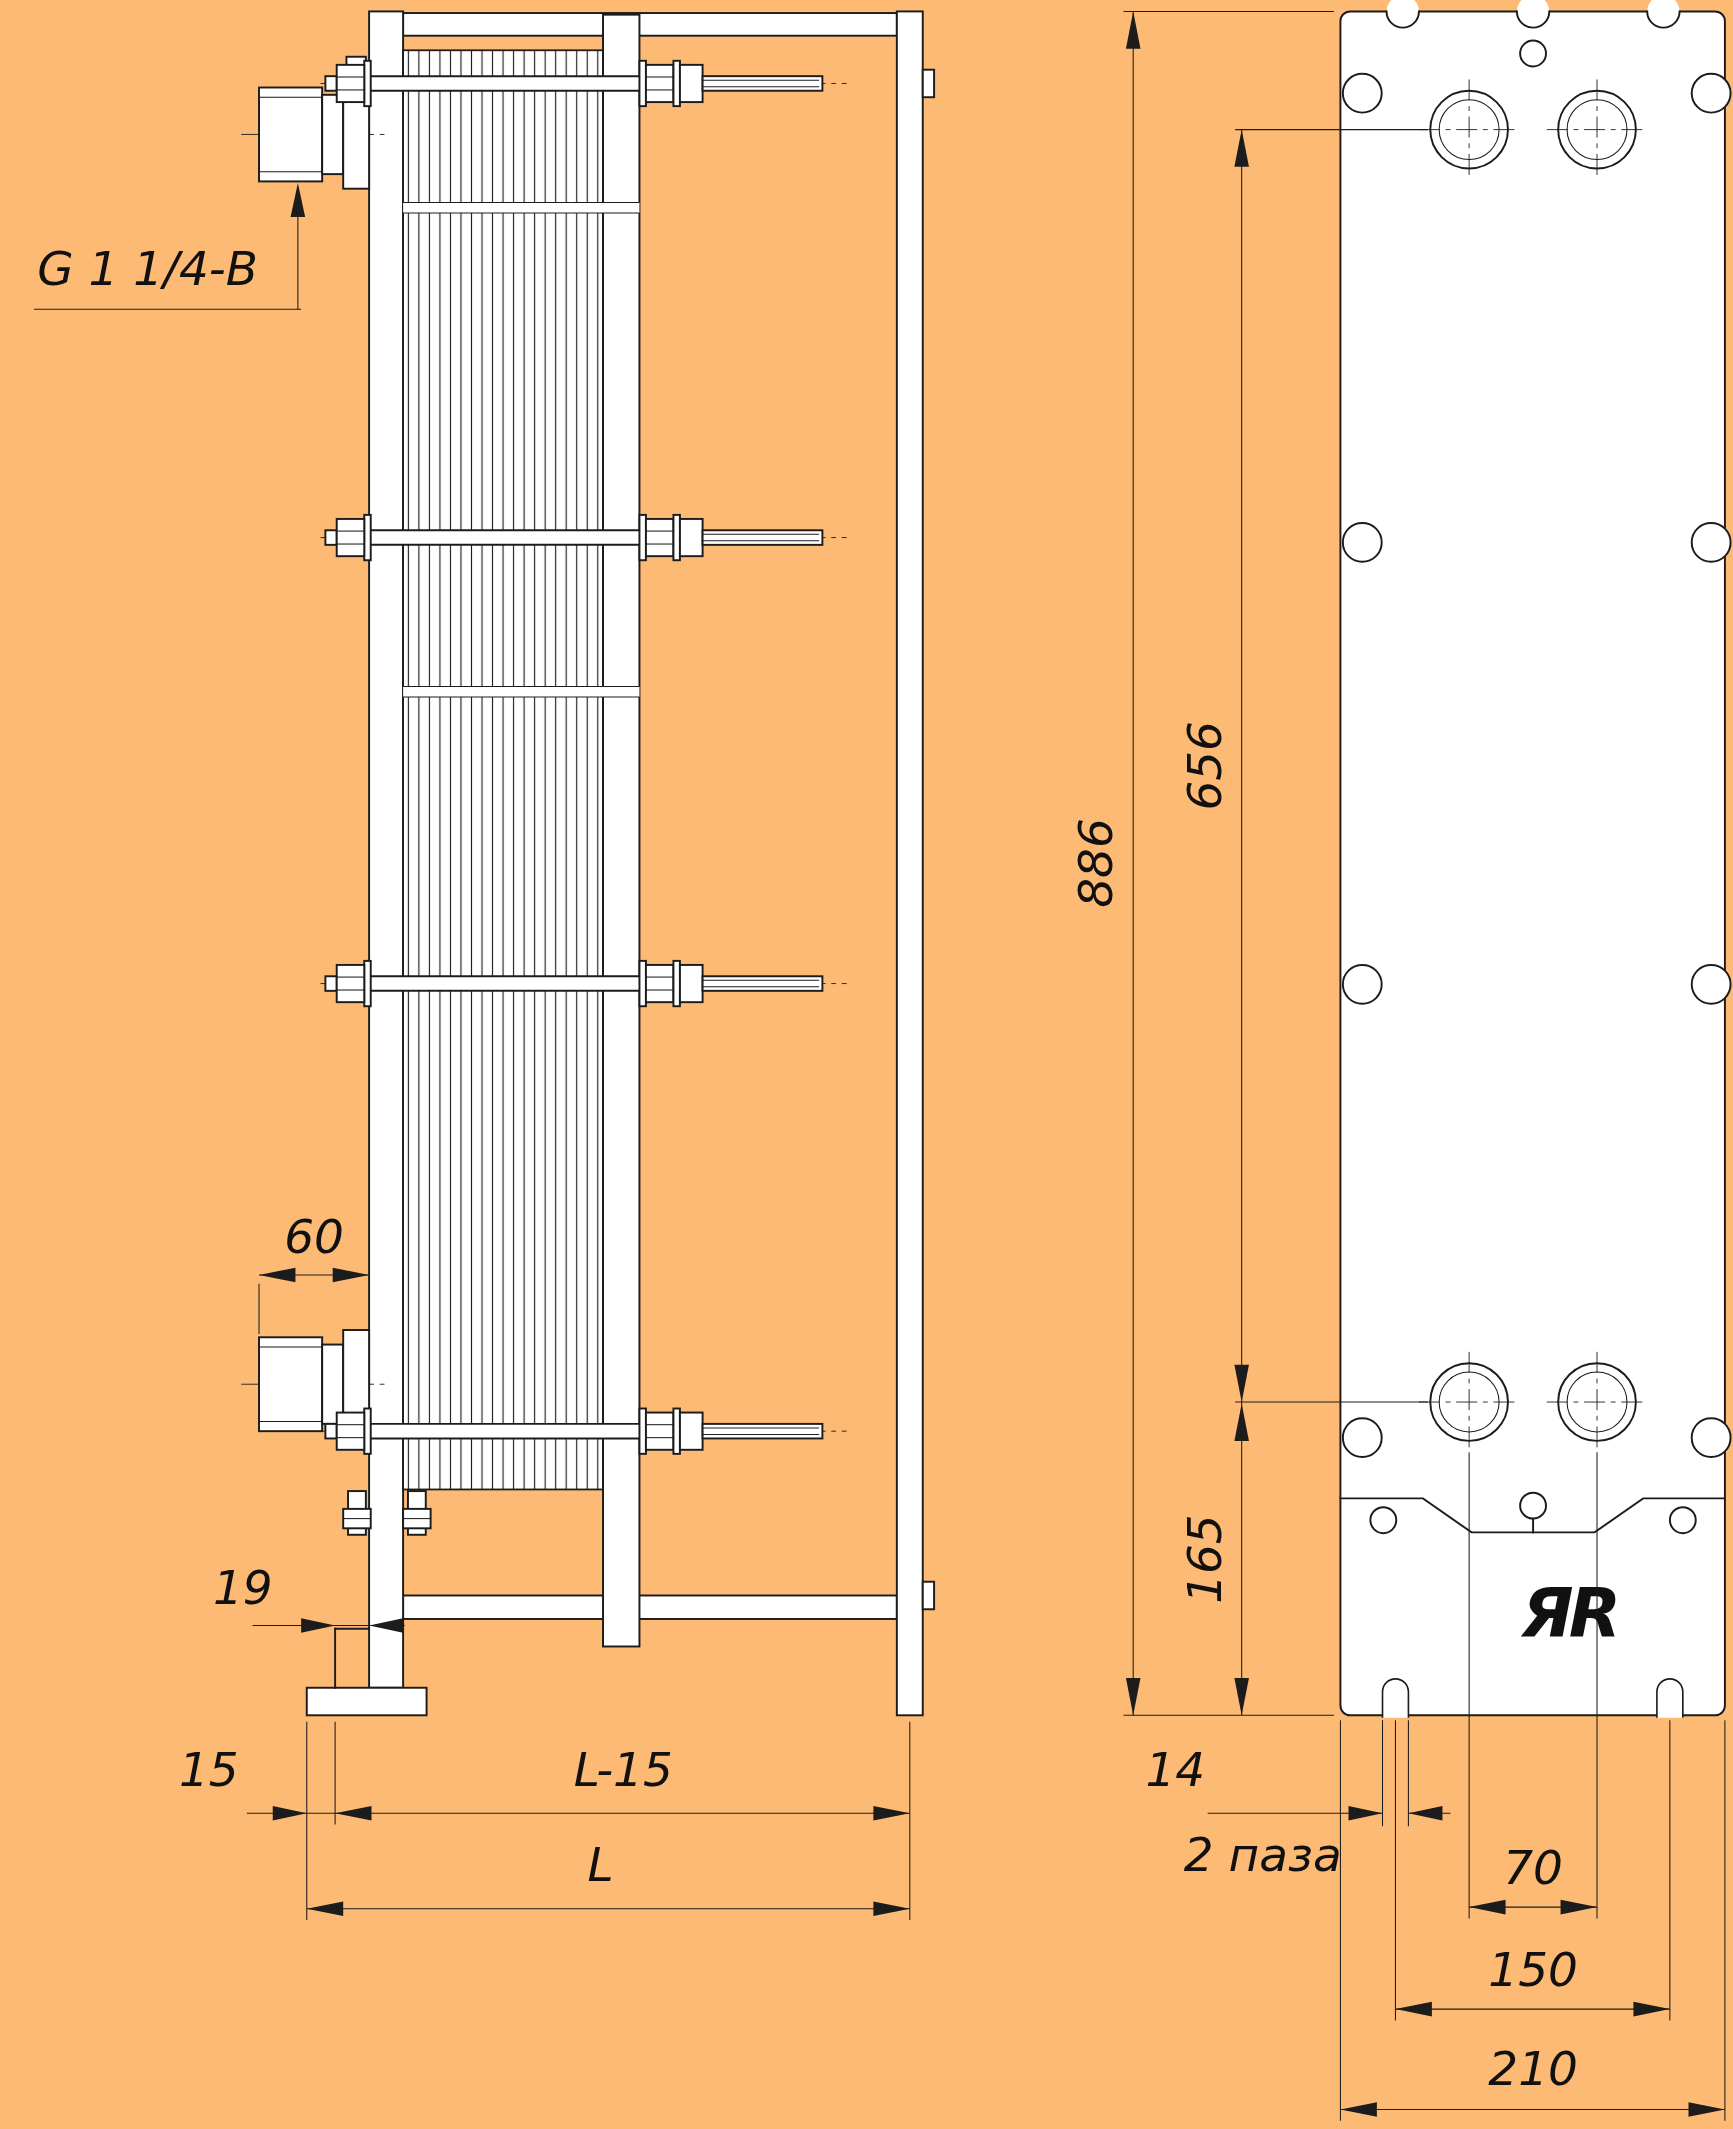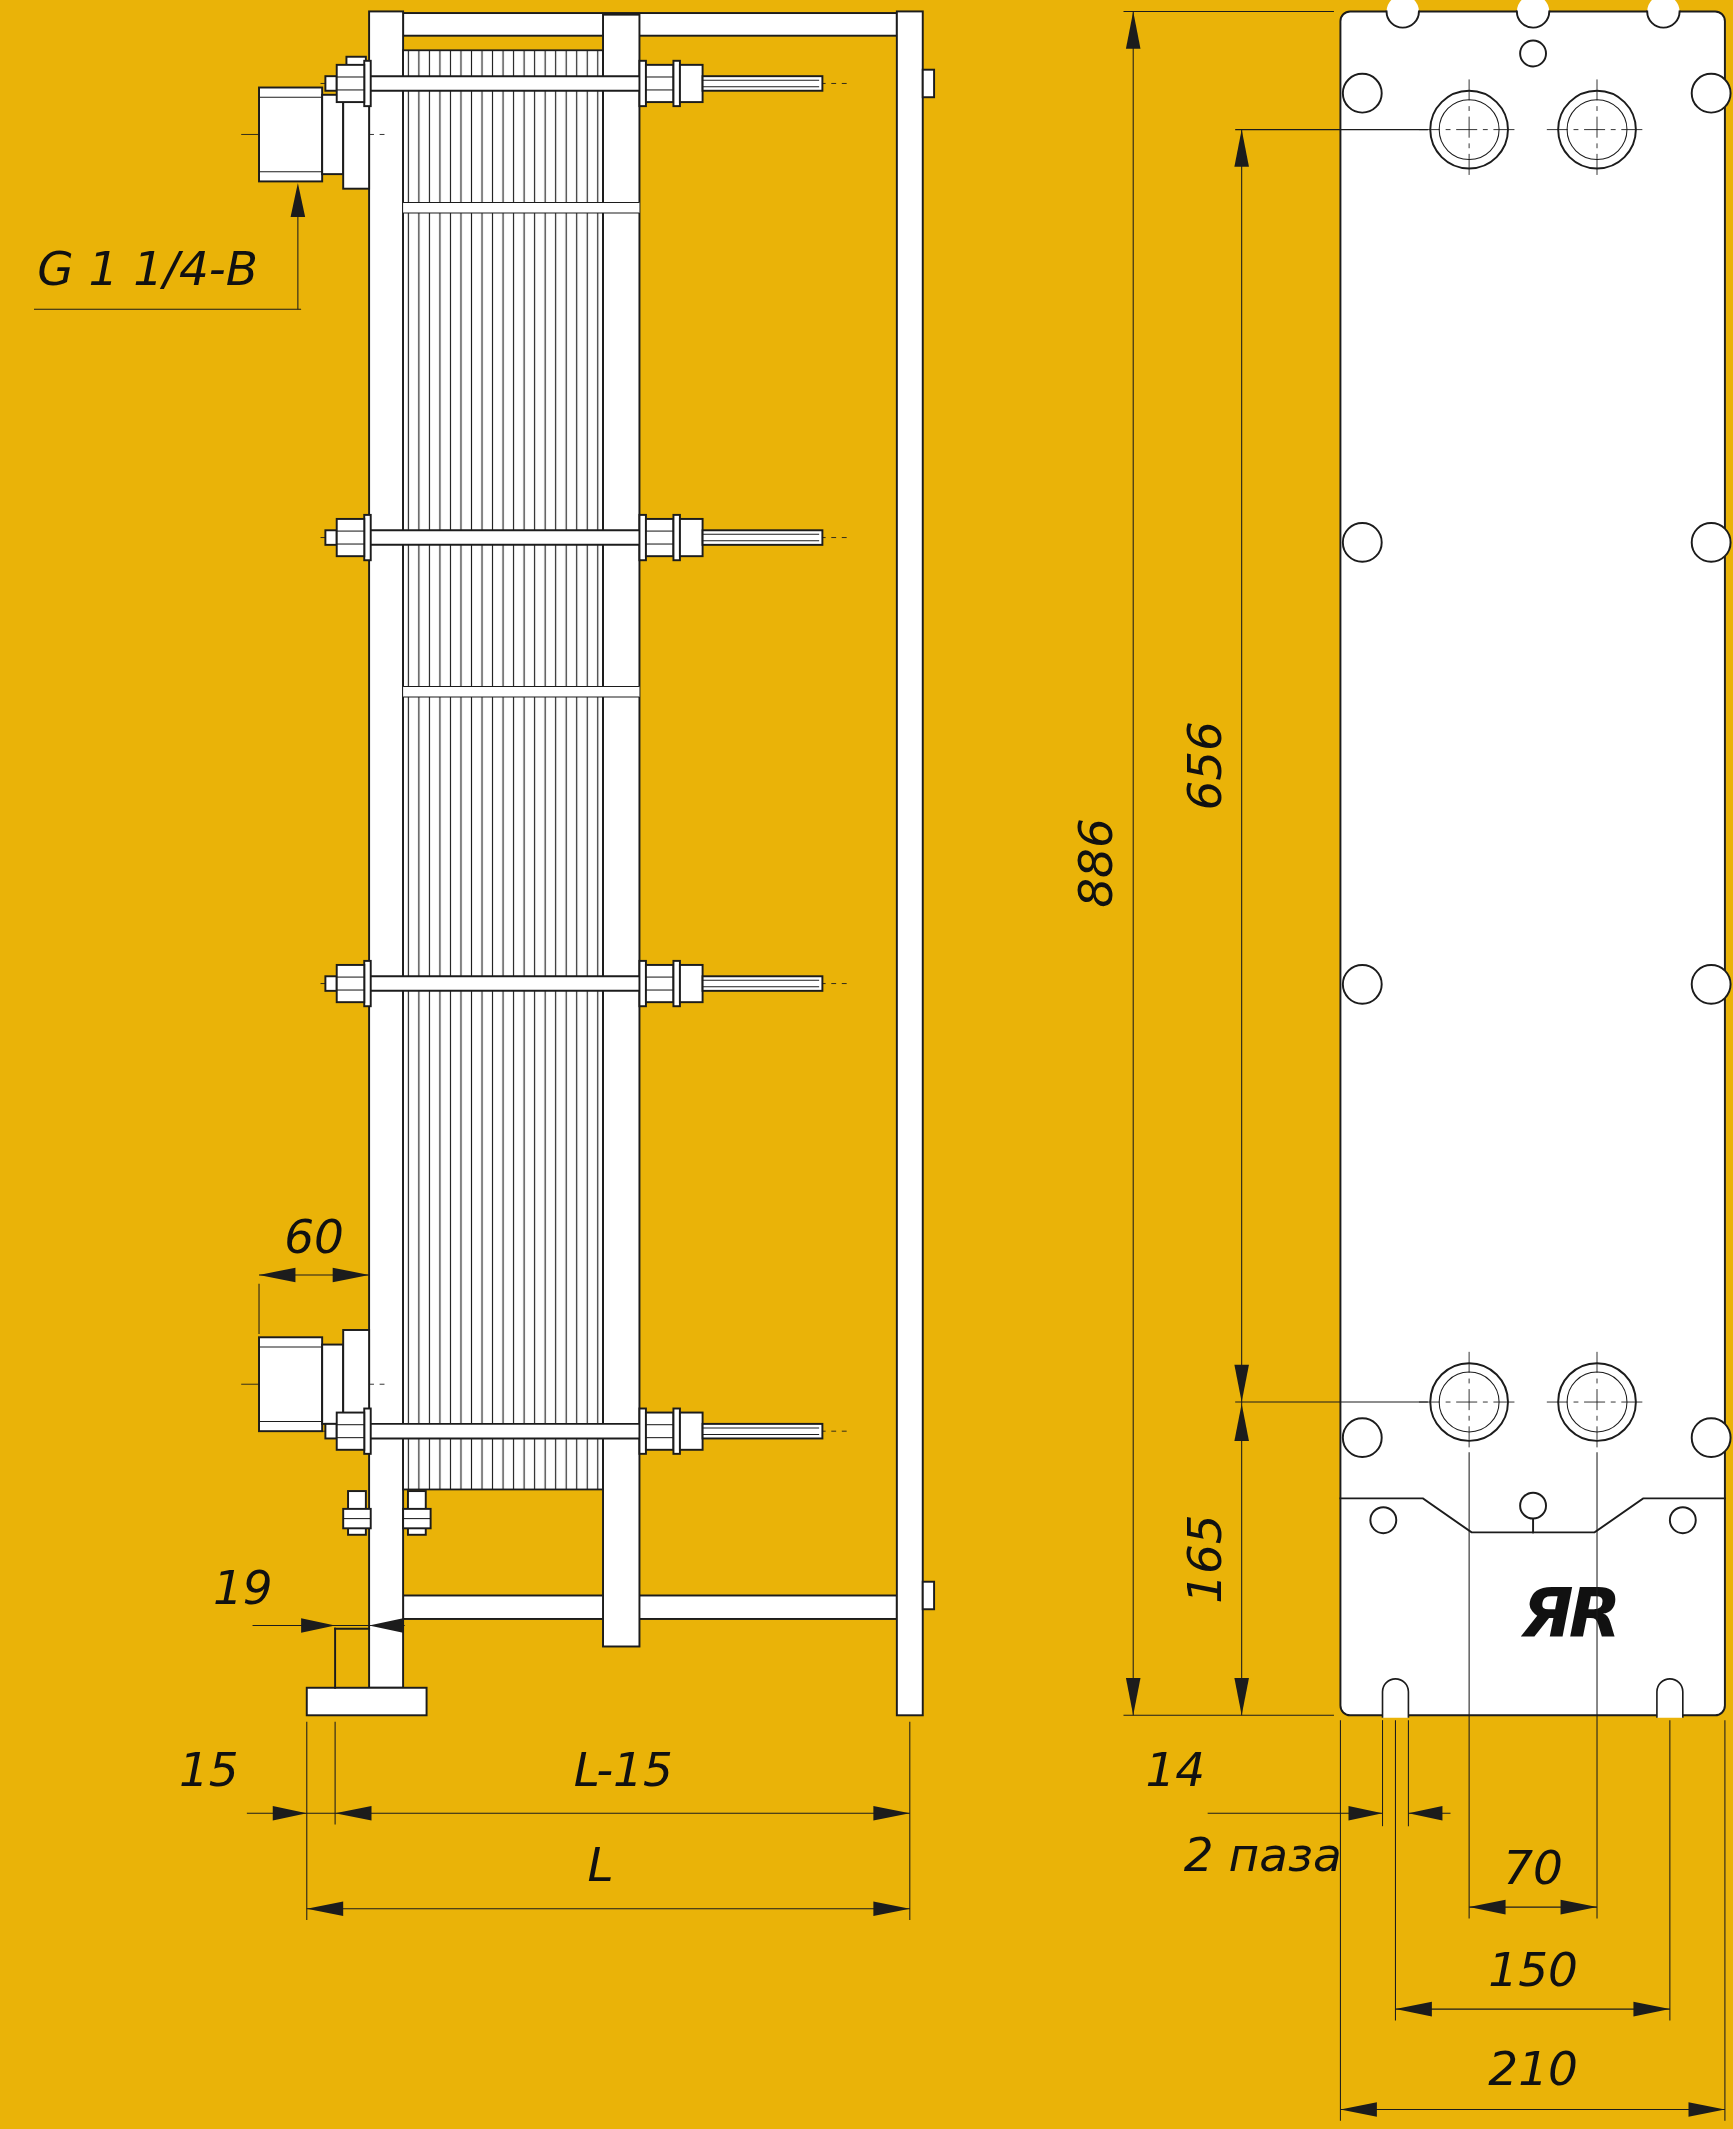--- a/index.html
+++ b/index.html
@@ -1,16 +1,16 @@
 <!DOCTYPE html>
 <html style="font-size:13px"><head>
 <meta charset="utf-8">
 <style>
   html,body{margin:0;padding:0;background:#ffffff}
-  .page{width:1733px;height:2129px;background:#eab308;position:relative;overflow:hidden;
+  .page{width:1733px;height:2129px;background:#fdba74;position:relative;overflow:hidden;
         font-family:"DejaVu Sans",sans-serif}
   svg{display:block}
   .ln{stroke:#1c1c1c;stroke-width:2.4;fill:none;stroke-linecap:square}
   .fillw{fill:#ffffff;stroke:#1c1c1c;stroke-width:2.4}
   .thin{stroke:#1c1c1c;stroke-width:1.3;fill:none}
   .dimln{stroke:#1c1c1c;stroke-width:1.3;fill:none}
   .cl{stroke:#1c1c1c;stroke-width:1.1;fill:none;stroke-dasharray:26 7 6 7}
   .arr{fill:#1c1c1c;stroke:none}
   text.dim{font-style:italic;font-size:58px;fill:#111;font-family:"DejaVu Sans",sans-serif}
   text.logo{font-weight:bold;font-style:italic;font-size:84px;letter-spacing:-6px;fill:#111;

